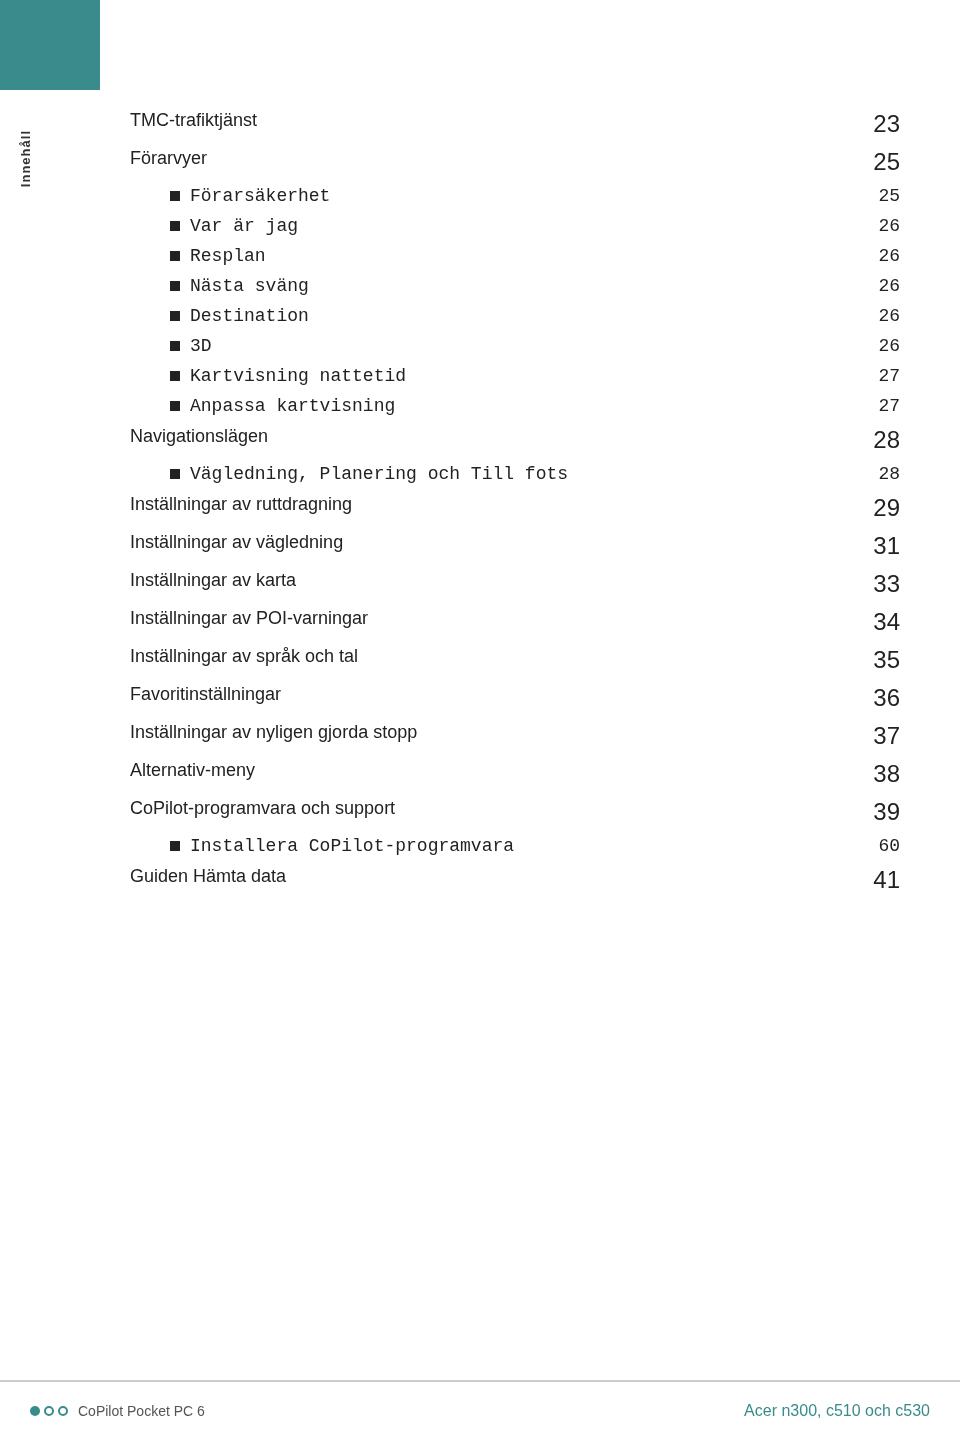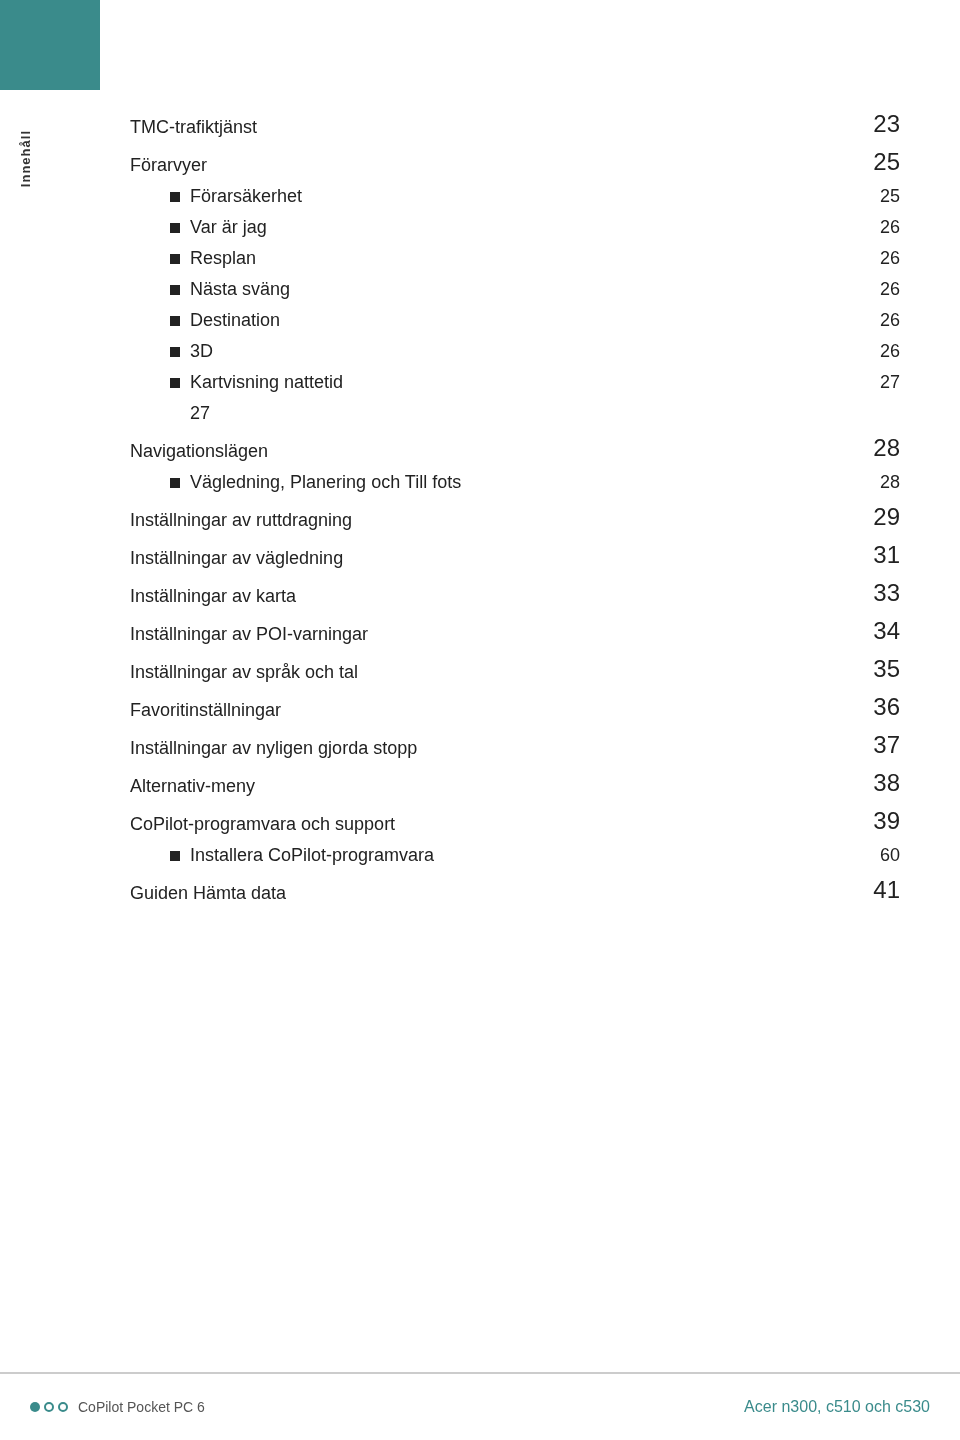--- a/index.html
+++ b/index.html
@@ -44,21 +44,21 @@
       margin-left: 130px;
       margin-right: 60px;
       padding-top: 110px;
       padding-bottom: 80px;
     }
 
     
     .toc-entry {
       display: flex;
       justify-content: space-between;
-      align-items: flex-end;
+      align-items: flex-start;
       margin-bottom: 10px;
     }
 
     .toc-entry .label {
       font-size: 18px;
       color: #222;
       flex: 1;
     }
 
     .toc-entry .page-num {
@@ -68,20 +68,21 @@
       text-align: right;
     }
 
     
     .toc-sub-entry {
       display: flex;
       justify-content: space-between;
       align-items: baseline;
       margin-bottom: 10px;
       padding-left: 40px;
+      font-family: Liberation Mono, monospace;
     }
 
     .toc-sub-entry .label {
       font-size: 18px;
       color: #222;
       flex: 1;
       display: flex;
       align-items: baseline;
       gap: 10px;
     }
@@ -102,21 +103,21 @@
       min-width: 40px;
       text-align: right;
     }
 
     
     .footer {
       position: absolute;
       bottom: 0;
       left: 0;
       right: 0;
-      height: 68px;
+      height: 60px;
       border-top: 2px solid #ccc;
       display: flex;
       align-items: center;
       justify-content: space-between;
       padding: 12px 30px;
     }
 
     .footer-left {
       display: flex;
       align-items: center;
@@ -210,20 +211,24 @@
         <span class="page-num">26</span>
       </div>
       <div class="toc-sub-entry">
         <span class="label">
           <span class="bullet-square"></span>
           <span>Kartvisning nattetid</span>
         </span>
         <span class="page-num">27</span>
       </div>
       <div class="toc-sub-entry">
+        <span class="label">
+          <span class="bullet-square"></span>
+          <span>Anpassa kartvisning</span>
+        </span>
         <span class="page-num">27</span>
       </div>
       <div class="toc-entry">
         <span class="label">Navigationslägen</span>
         <span class="page-num">28</span>
       </div>
       <div class="toc-sub-entry">
         <span class="label">
           <span class="bullet-square"></span>
           <span>Vägledning, Planering och Till fots</span>

